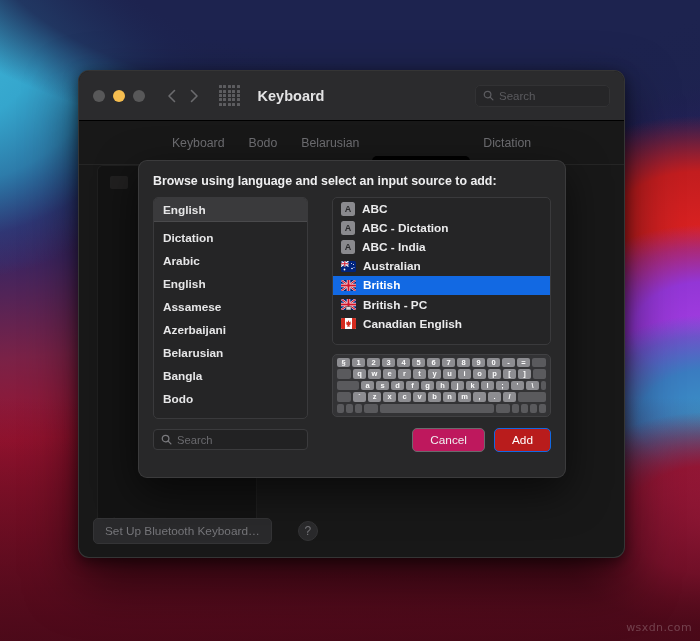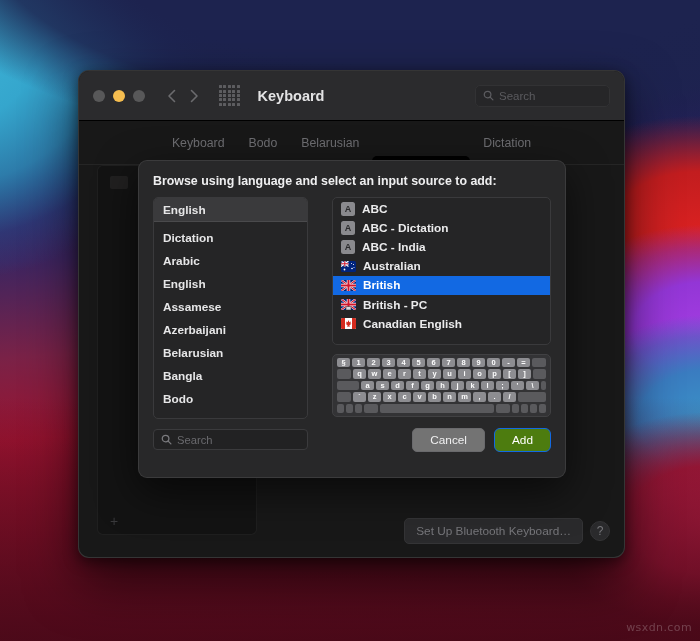--- a/index.html
+++ b/index.html
@@ -180,22 +180,22 @@
     position: absolute; left: 6px; bottom: 4px;
     width: 20px; height: 18px;
     color: #3a3a3c; font-size: 14px;
     display: flex; align-items: center; justify-content: center;
   }
 
   .win-footer {
     position: absolute;
     left: 0; right: 0; bottom: 0;
     height: 52px;
-    display: flex; align-items: center; justify-content: flex-end;
-    gap: 7px;
+    display: flex; align-items: center; 
+    gap: 26px;
     padding: 0 14px;
   }
   .btn-bt {
     background: #2a2a2c;
     border: 1px solid #343436;
     border-radius: 5px;
     color: #76767a;
     font-size: 11.8px;
     padding: 5px 11px;
   }
@@ -320,22 +320,22 @@
   .sheet-actions {
     margin-top: 11px;
     display: flex; justify-content: flex-end; gap: 9px;
   }
   .btn {
     font-size: 11.8px;
     border-radius: 5px;
     padding: 4px 17px;
     border: 1px solid transparent;
   }
-  .btn-cancel { background: #737373; color: #f0f0f1; border-color: #6a6a6d; }
-  .btn-add { background: #4d7c0f; color: #ffffff; border-color: #1269e3; border-radius: 6px; }
+  .btn-cancel { background: #be185d; color: #f0f0f1; border-color: #6a6a6d; }
+  .btn-add { background: #b91c1c; color: #ffffff; border-color: #1269e3; }
 </style>
 </head>
 <body>
 
 <div id="desktop">
   <div class="wp-layer wp-base"></div>
   <div class="wp-layer wp-cyan"></div>
   <div class="wp-layer wp-navy"></div>
   <div class="wp-layer wp-rband1"></div>
   <div class="wp-layer wp-rband2"></div>

